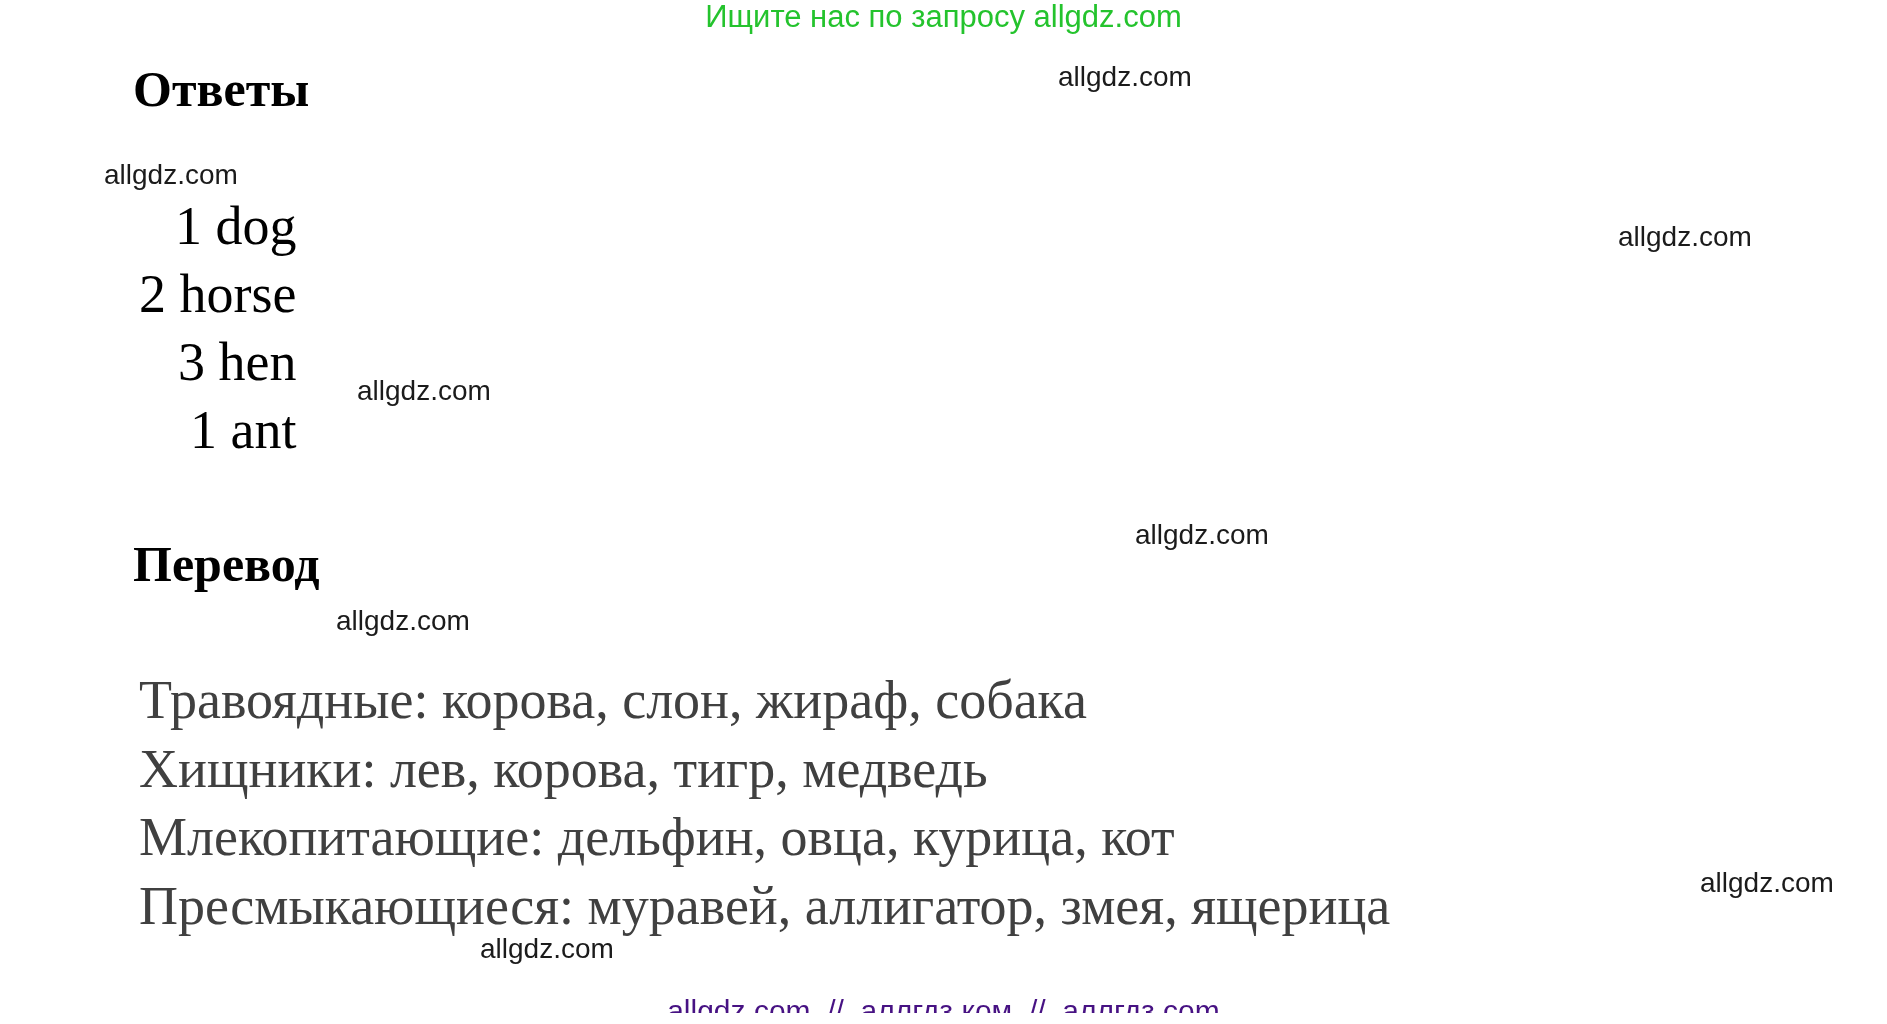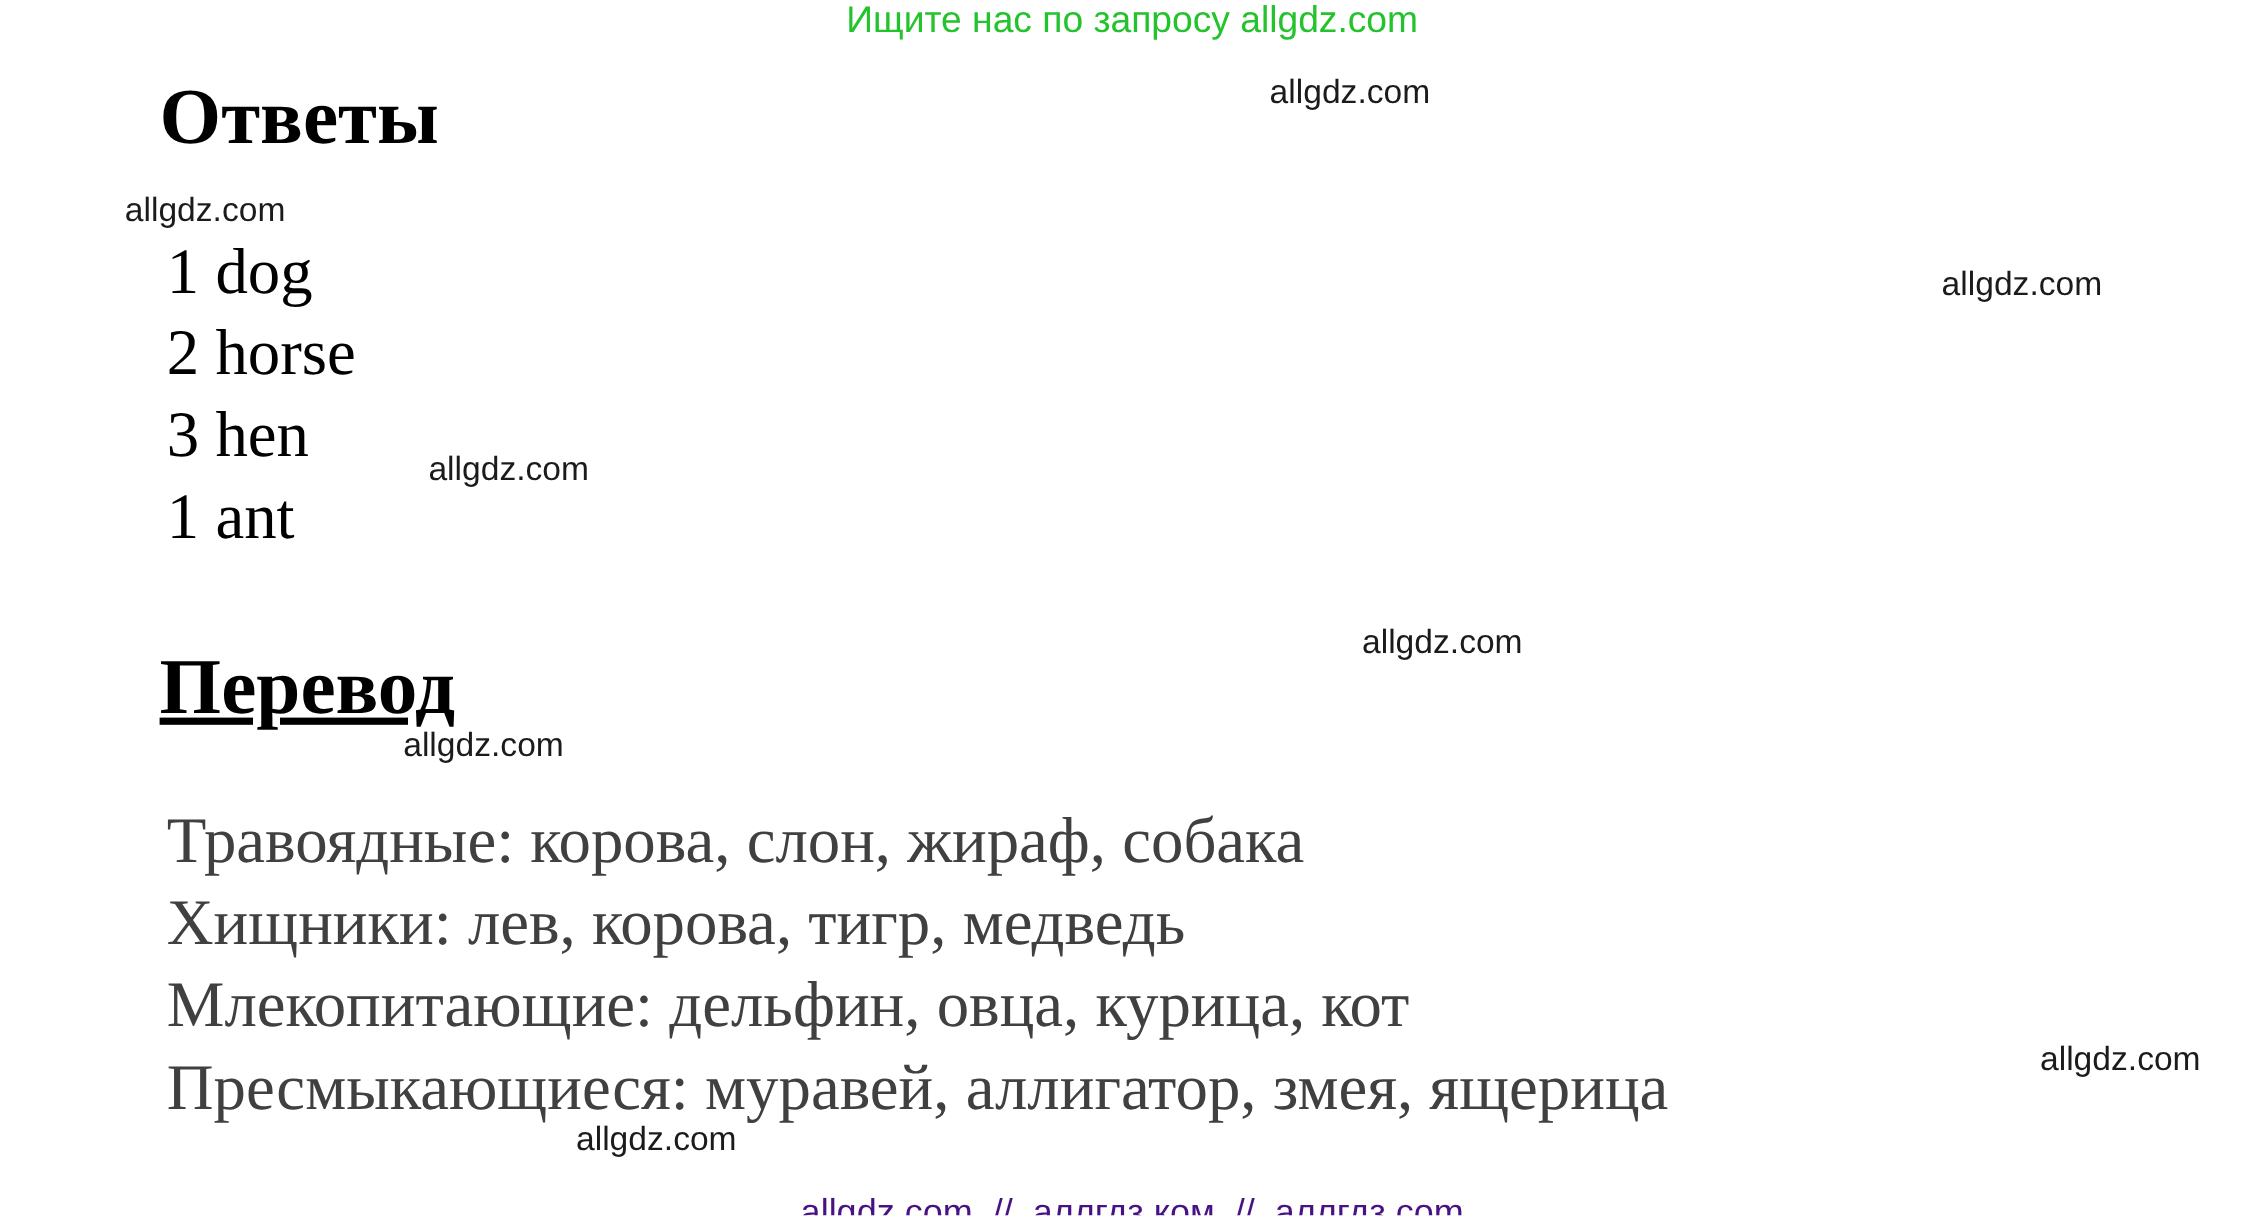--- a/index.html
+++ b/index.html
@@ -38,34 +38,35 @@
   .wm-e { left: 1135px; top: 518px; }
   .wm-f { left: 336px;  top: 604px; }
   .wm-g { left: 1700px; top: 866px; }
   .wm-h { left: 480px;  top: 932px; }
   
   .heading {
     position: absolute;
     margin: 0;
     font-family: "Liberation Serif", serif;
     font-weight: bold;
-    font-size: 66px;
+    font-size: 50px;
     line-height: 1.1;
     color: #000000;
     white-space: nowrap;
   }
   .h-answers     { left: 133px; top: 62px; }
-  .h-translation { left: 133px; top: 537px; text-decoration: underline; }
+  .h-translation { left: 133px; top: 537px; }
   
   .answers-list {
     position: absolute;
     left: 139px;
     top: 192px;
     font: 54px/68px "Liberation Serif", serif;
     color: #000000;
+    text-align: right;
   }
   .answers-list .list-item { white-space: nowrap; }
   
   .translation-text {
     position: absolute;
     left: 139px;
     top: 666px;
     font: 54px/68.5px "Liberation Serif", serif;
     color: #404040;
   }

